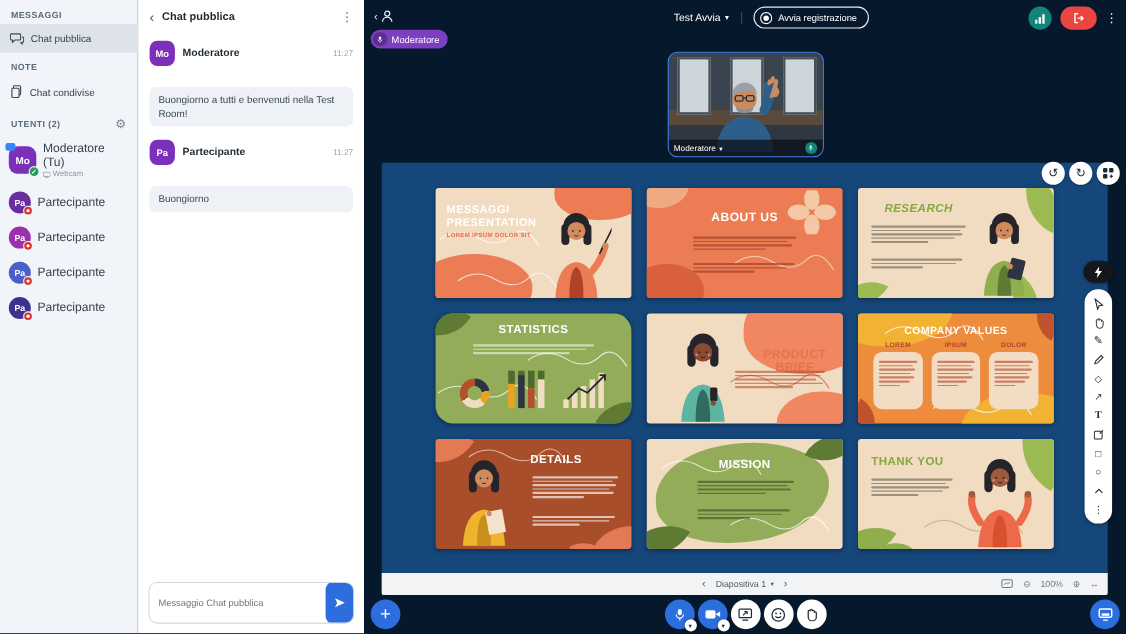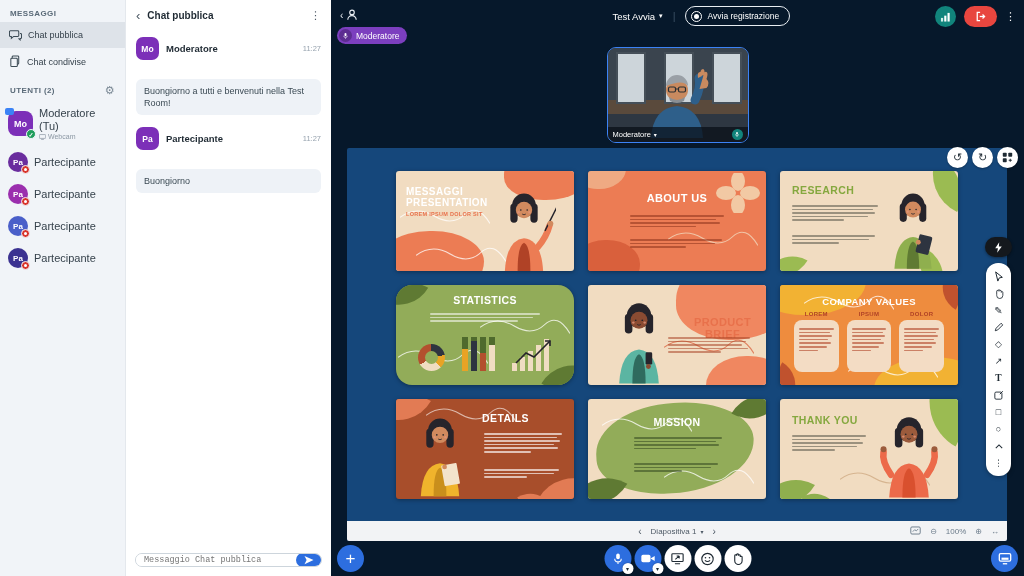--- a/index.html
+++ b/index.html
@@ -31,21 +31,21 @@
   .chat-back{color:#4e5a66;font-size:13px;line-height:10px;cursor:pointer;}
   .chat-title{font-weight:bold;font-size:10px;color:#1f2a33;flex:1;}
   .chat-dots{color:#4e5a66;font-size:11px;cursor:pointer;}
   .msgs{flex:1;padding:6px 10px;overflow:hidden;}
   .msg{margin-bottom:12px;}
   .msg-top{display:flex;align-items:center;gap:7px;}
   .msg-av{width:23px;height:23px;border-radius:7px;color:#fff;font-size:8.5px;font-weight:bold;display:flex;align-items:center;justify-content:center;flex-shrink:0;}
   .msg-name{font-weight:bold;font-size:9.5px;color:#1f2a33;flex:1;}
   .msg-time{font-size:7.5px;color:#96a2ae;}
   .msg-bubble{margin-top:19px;background:#eef2f7;border-radius:6px;padding:6px 8px;font-size:9px;color:#3b4a54;line-height:1.35;}
-  .chat-input{position:absolute;left:9px;right:9px;bottom:9px;height:14px;border:1px solid #cdd5dc;border-radius:8px;display:flex;overflow:hidden;background:#fff;font-family:Liberation Mono, monospace;}
+  .chat-input{position:absolute;left:9px;right:9px;bottom:9px;height:38px;border:1px solid #cdd5dc;border-radius:8px;display:flex;overflow:hidden;background:#fff;}
   .chat-input input{flex:1;border:0;outline:0;font-size:8.5px;padding:0 8px;color:#3b4a54;font-family:inherit;}
   .send-btn{width:26px;background:#2d6edf;display:flex;align-items:center;justify-content:center;cursor:pointer;border-radius:7px;margin:-1px;}
 
   
   .main{flex:1;position:relative;background:#06182B;}
   .tb-left{position:absolute;left:9px;top:8px;display:flex;align-items:center;gap:2px;color:#e8edf2;cursor:pointer;}
   .talk-pill{position:absolute;left:6px;top:27px;background:#7c3fbf;border-radius:10px;height:17px;display:flex;align-items:center;gap:4px;padding:0 8px 0 2px;color:#fff;font-size:8.5px;cursor:pointer;}
   .talk-mic{width:13px;height:13px;border-radius:50%;background:#5c2d91;display:flex;align-items:center;justify-content:center;}
   .tb-center{position:absolute;top:6px;left:50%;transform:translateX(-65px);display:flex;align-items:center;gap:10px;}
   .room{color:#fff;font-size:9.5px;display:flex;align-items:center;gap:4px;cursor:pointer;}
@@ -107,20 +107,21 @@
 
   <aside class="nav">
     <div class="nav-h">MESSAGGI</div>
     <div class="nav-item sel">
       <svg width="13" height="12" viewBox="0 0 14 12">
           <path d="M1.5,1.5 h8 a1,1 0 0 1 1,1 v4 a1,1 0 0 1 -1,1 h-4.5 l-2.5,2.2 v-2.2 h-1 a1,1 0 0 1 -1,-1 v-4 a1,1 0 0 1 1,-1 z" fill="none" stroke="#3b4a54" stroke-width="1.1"></path>
           <path d="M11.8,4.5 h0.7 a1,1 0 0 1 1,1 v3.2 a1,1 0 0 1 -1,1 h-0.5 v1.6 l-1.8,-1.6" fill="none" stroke="#3b4a54" stroke-width="1.1"></path>
         </svg>
       <span>Chat pubblica</span>
     </div>
+    <div class="nav-h">NOTE</div>
     <div class="nav-item">
       <svg width="12" height="13" viewBox="0 0 12 14">
           <rect x="3" y="1" width="7" height="9" rx="1" fill="none" stroke="#3b4a54" stroke-width="1.1"></rect>
           <rect x="1.5" y="3.5" width="7" height="9" rx="1" fill="#f1f4f8" stroke="#3b4a54" stroke-width="1.1"></rect>
         </svg>
       <span>Chat condivise</span>
     </div>
     <div class="nav-h">
       <span>UTENTI (2)</span>
       <span class="gear">⚙</span>
@@ -356,21 +357,21 @@
     <div style="position:absolute;left:42px;top:66px;width:94px;">
               <div class="ln" style="background:rgba(140,50,25,.55);width:98%;"></div>
               <div class="ln" style="background:rgba(140,50,25,.55);width:90%;"></div>
               <div class="ln" style="background:rgba(140,50,25,.55);width:60%;"></div>
             </div>
           </div>
           <div class="slide" style="background:#F1DCC1;">
     <div class="leaf" style="right:-10px;top:-8px;width:42px;height:42px;background:#9BBB52;transform:rotate(25deg);"></div>
     <div class="leaf" style="right:10px;bottom:-14px;width:34px;height:34px;background:#9BBB52;transform:rotate(200deg);"></div>
     <div class="leaf" style="left:-8px;bottom:-10px;width:30px;height:30px;background:#9BBB52;transform:rotate(120deg);"></div>
-    <div class="ttl" style="color:#85A83F;left:12px;top:14px;font-size:10.5px;">RESEARCH</div>
+    <div class="ttl" style="color:#85A83F;left:24px;top:14px;font-size:10.5px;font-style:italic;">RESEARCH</div>
     <div style="position:absolute;left:12px;top:32px;width:86px;">
               <div class="ln" style="background:rgba(70,70,60,.5);width:100%;"></div>
               <div class="ln" style="background:rgba(70,70,60,.5);width:94%;"></div>
               <div class="ln" style="background:rgba(70,70,60,.5);width:97%;"></div>
               <div class="ln" style="background:rgba(70,70,60,.5);width:88%;"></div>
               <div class="ln" style="background:rgba(70,70,60,.5);width:60%;"></div>
             </div>
     <div style="position:absolute;left:12px;top:62px;width:86px;">
               <div class="ln" style="background:rgba(70,70,60,.5);width:96%;"></div>
               <div class="ln" style="background:rgba(70,70,60,.5);width:90%;"></div>

